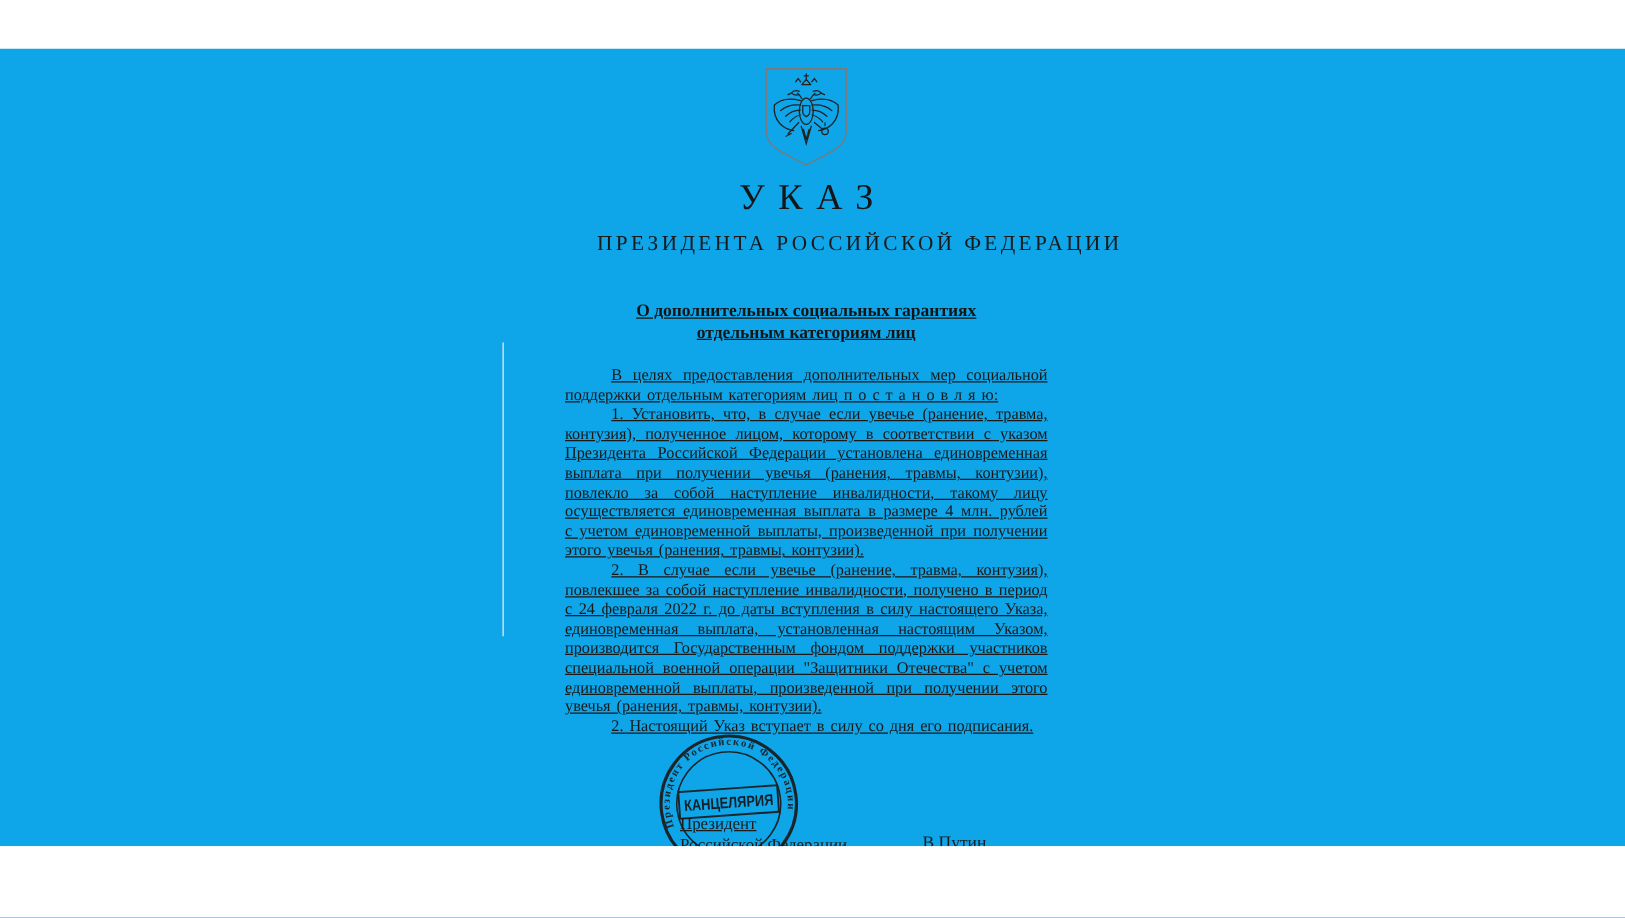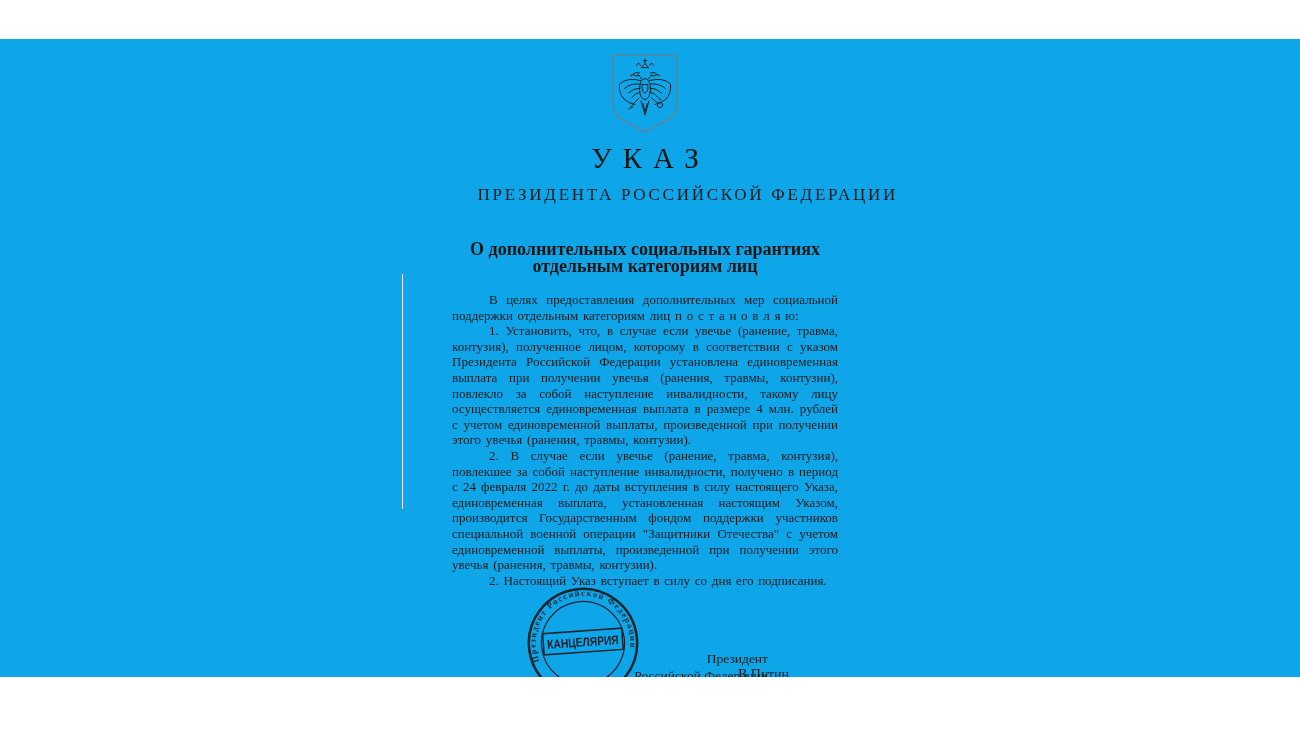--- a/index.html
+++ b/index.html
@@ -31,33 +31,35 @@
   }
   .issuer{
     position:absolute;top:146px;left:-60px;width:506px;
     text-align:right;
     font-size:17px;letter-spacing:0.16em;text-indent:0.16em;
     color:#1a1a1a;
   }
   .subject{
     position:absolute;top:202px;left:0;width:100%;
     text-align:center;font-weight:bold;
-    font-size:18px;line-height:17px;
+    font-size:14px;line-height:17px;
     color:#151515;
+    text-decoration:underline;
   }
   .body-text{
     position:absolute;top:253px;left:0;width:386px;
     font-size:13px;line-height:15.6px;
     text-align:justify;
     color:#1a1a1a;
+    text-decoration:underline;
   }
   .body-text p{margin:0;text-indent:37px;word-spacing:1.5px;}
   .sig-post{
     position:absolute;top:612px;left:92px;width:224px;
-    text-align:right;font-size:13.5px;line-height:16.5px;
+    text-align:left;font-size:13.5px;line-height:16.5px;text-decoration:underline;
   }
   .sig-name{
     position:absolute;top:628px;left:286px;
     font-size:14px;
   }
   .stamp{
     position:absolute;top:546px;left:73px;width:116px;height:116px;
     opacity:0.92;
   }
   .issued-block{

